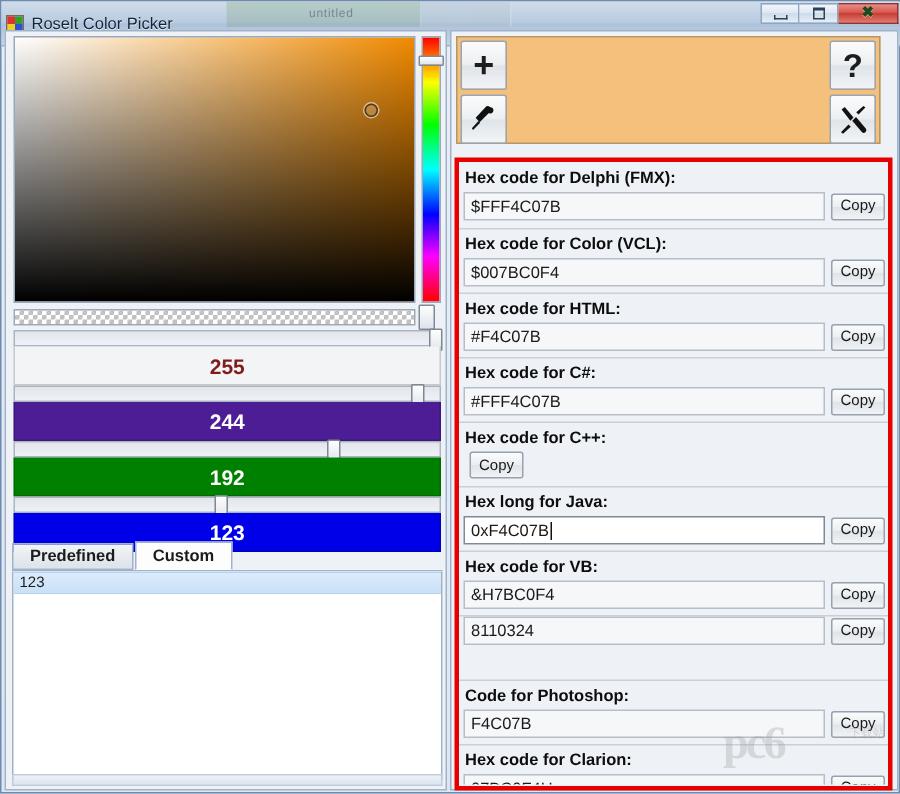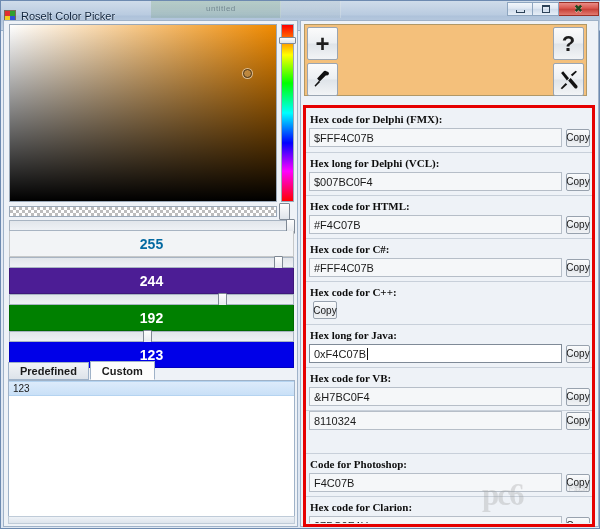--- a/index.html
+++ b/index.html
@@ -141,21 +141,21 @@
     background: linear-gradient(to bottom,#fefefe,#e2e6eb);
     border: 1px solid #7e8894; border-radius: 1px;
   }
   .chan-val {
     position: relative; width: 285px; height: 26px;
     display: flex; align-items: center; justify-content: center;
     font-size: 14px; font-weight: bold;
     border: 1px solid rgba(0,0,0,.18);
     border-top: none;
   }
-  .chan-alpha .chan-val { background: #f2f4f6; color: #0369a1; }
+  .chan-alpha .chan-val { background: #f2f4f6; color: #7f1d1d; }
   .chan-r .chan-val { background: #4c1d95; color: #fff; }
   .chan-g .chan-val { background: #008000; color: #fff; }
   .chan-b .chan-val { background: #0000e8; color: #fff; }
 
   
   .tabs {
     position: absolute; left: 4px; top: 341px; width: 287px; height: 19px;
     border-bottom: 1px solid #9fb2c8;
     display: flex; align-items: flex-end;
   }
@@ -228,38 +228,37 @@
     position: absolute; left: 5px; top: 88px;
     width: 286px; height: 414px;
     overflow: hidden;
   }
   .fld { position: relative; height: 43px; }
   .fld + .fld { border-top: 1px solid #c8d0da; }
   .fld-label {
     font-size: 11px; font-weight: bold; color: #0d0d0d;
     padding: 3px 2px 2px 4px;
     line-height: 14px;
-    font-family: Liberation Serif, serif;
   }
   .fld-row { display: flex; align-items: center; padding: 0 2px 0 3px; }
   .fld-input {
     flex: 1 1 auto; height: 19px;
     background: #f5f7f9; border: 1px solid #b6bec8;
     font-size: 11px; color: #1a1a1a;
     display: flex; align-items: center; padding-left: 4px;
     position: relative;
   }
   .fld-input.focused { background: #ffffff; border-color: #7f8a97; }
   .caret {
     display: inline-block; width: 1px; height: 12px;
     background: #111; margin-left: 1px;
   }
   .copy-btn {
     flex: 0 0 auto; margin-left: 4px;
-    width: 24px; height: 18px;
+    width: 36px; height: 18px;
     background: linear-gradient(to bottom,#fafbfc 0%,#eceff2 48%,#e0e4e9 52%,#f1f3f5 100%);
     border: 1px solid #98a2ae; border-radius: 2px;
     font-size: 10px; color: #1a1a1a;
     display: flex; align-items: center; justify-content: center;
   }
 
   .watermark {
     position: absolute; right: 6px; bottom: 4px;
     width: 110px; height: 42px;
     opacity: .30; z-index: 6; pointer-events: none;
@@ -400,21 +399,21 @@
             <div class="fld-row">
               <div class="fld-input">
                 <span>$FFF4C07B</span>
               </div>
               <div class="copy-btn">
                 <span>Copy</span>
               </div>
             </div>
           </div>
           <div class="fld">
-            <div class="fld-label">Hex long for Delphi (VCL):</div>
+            <div class="fld-label">Hex code for Color (VCL):</div>
             <div class="fld-row">
               <div class="fld-input">
                 <span>$007BC0F4</span>
               </div>
               <div class="copy-btn">
                 <span>Copy</span>
               </div>
             </div>
           </div>
           <div class="fld">

